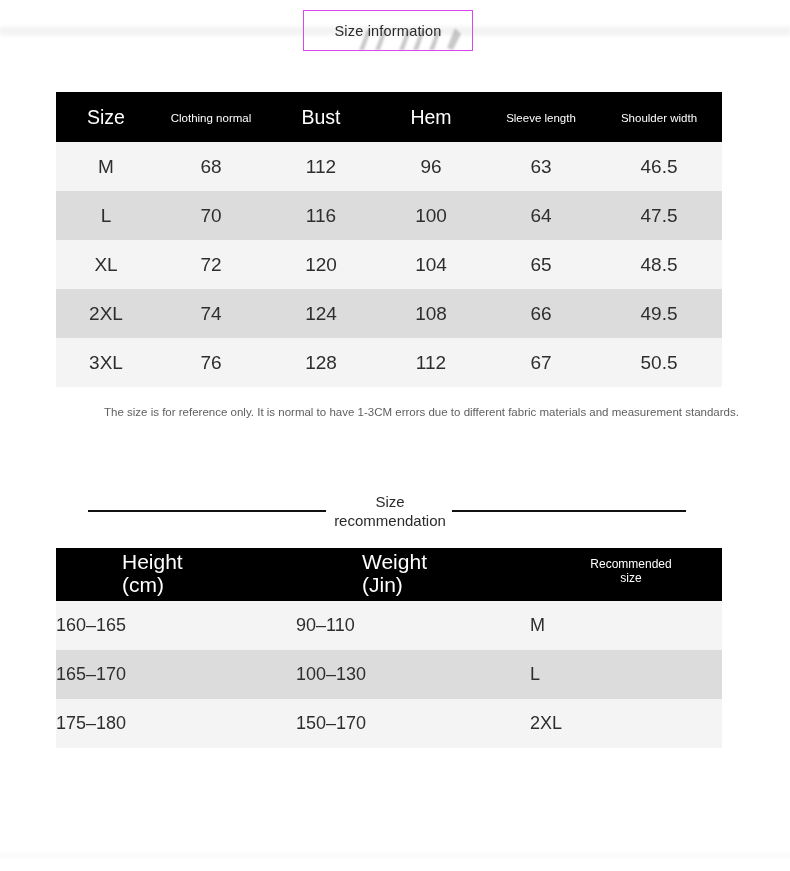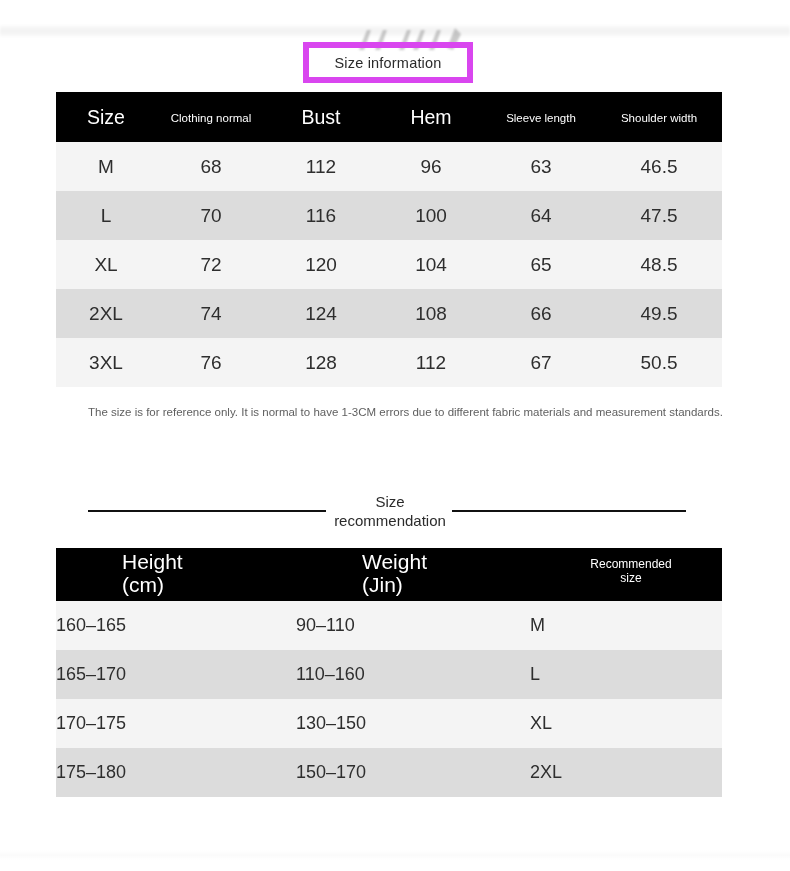--- a/index.html
+++ b/index.html
@@ -52,27 +52,26 @@
     filter: blur(1.1px);
   }
 
   
   .title-box {
     position: absolute;
     left: 303px;
     top: 10px;
     width: 170px;
     height: 41px;
-    border: 6px solid #d946ef;
+    border: 1px solid #d946ef;
     background: transparent;
     box-sizing: border-box;
     display: flex;
     align-items: center;
     justify-content: center;
-    margin-top: 32px;
   }
   .title-box span {
     font-size: 14.5px;
     color: #2b2b2b;
     letter-spacing: .2px;
     position: relative;
     z-index: 3;
   }
 
   
@@ -147,21 +146,21 @@
     line-height: 1.15;
     display: block;
     text-align: center;
     padding-left: 10px;
     margin-top: -6px;
   }
 
   
   .note {
     position: absolute;
-    left: 88px;
+    left: 104px;
     top: 404px;
     width: 680px;
     font-size: 11.5px;
     color: #5f5f5f;
     line-height: 1.4;
     white-space: nowrap;
   }
 
   
   .divider {
@@ -325,27 +324,22 @@
     </tr>
   </thead>
   <tbody>
     <tr>
       <td>160–165</td>
       <td>90–110</td>
       <td>M</td>
     </tr>
     <tr>
       <td>165–170</td>
-      <td>110–160</td>
+      <td>100–130</td>
       <td>L</td>
-    </tr>
-    <tr>
-      <td>170–175</td>
-      <td>130–150</td>
-      <td>XL</td>
     </tr>
     <tr>
       <td>175–180</td>
       <td>150–170</td>
       <td>2XL</td>
     </tr>
   </tbody>
 </table>
 
 </body></html>

